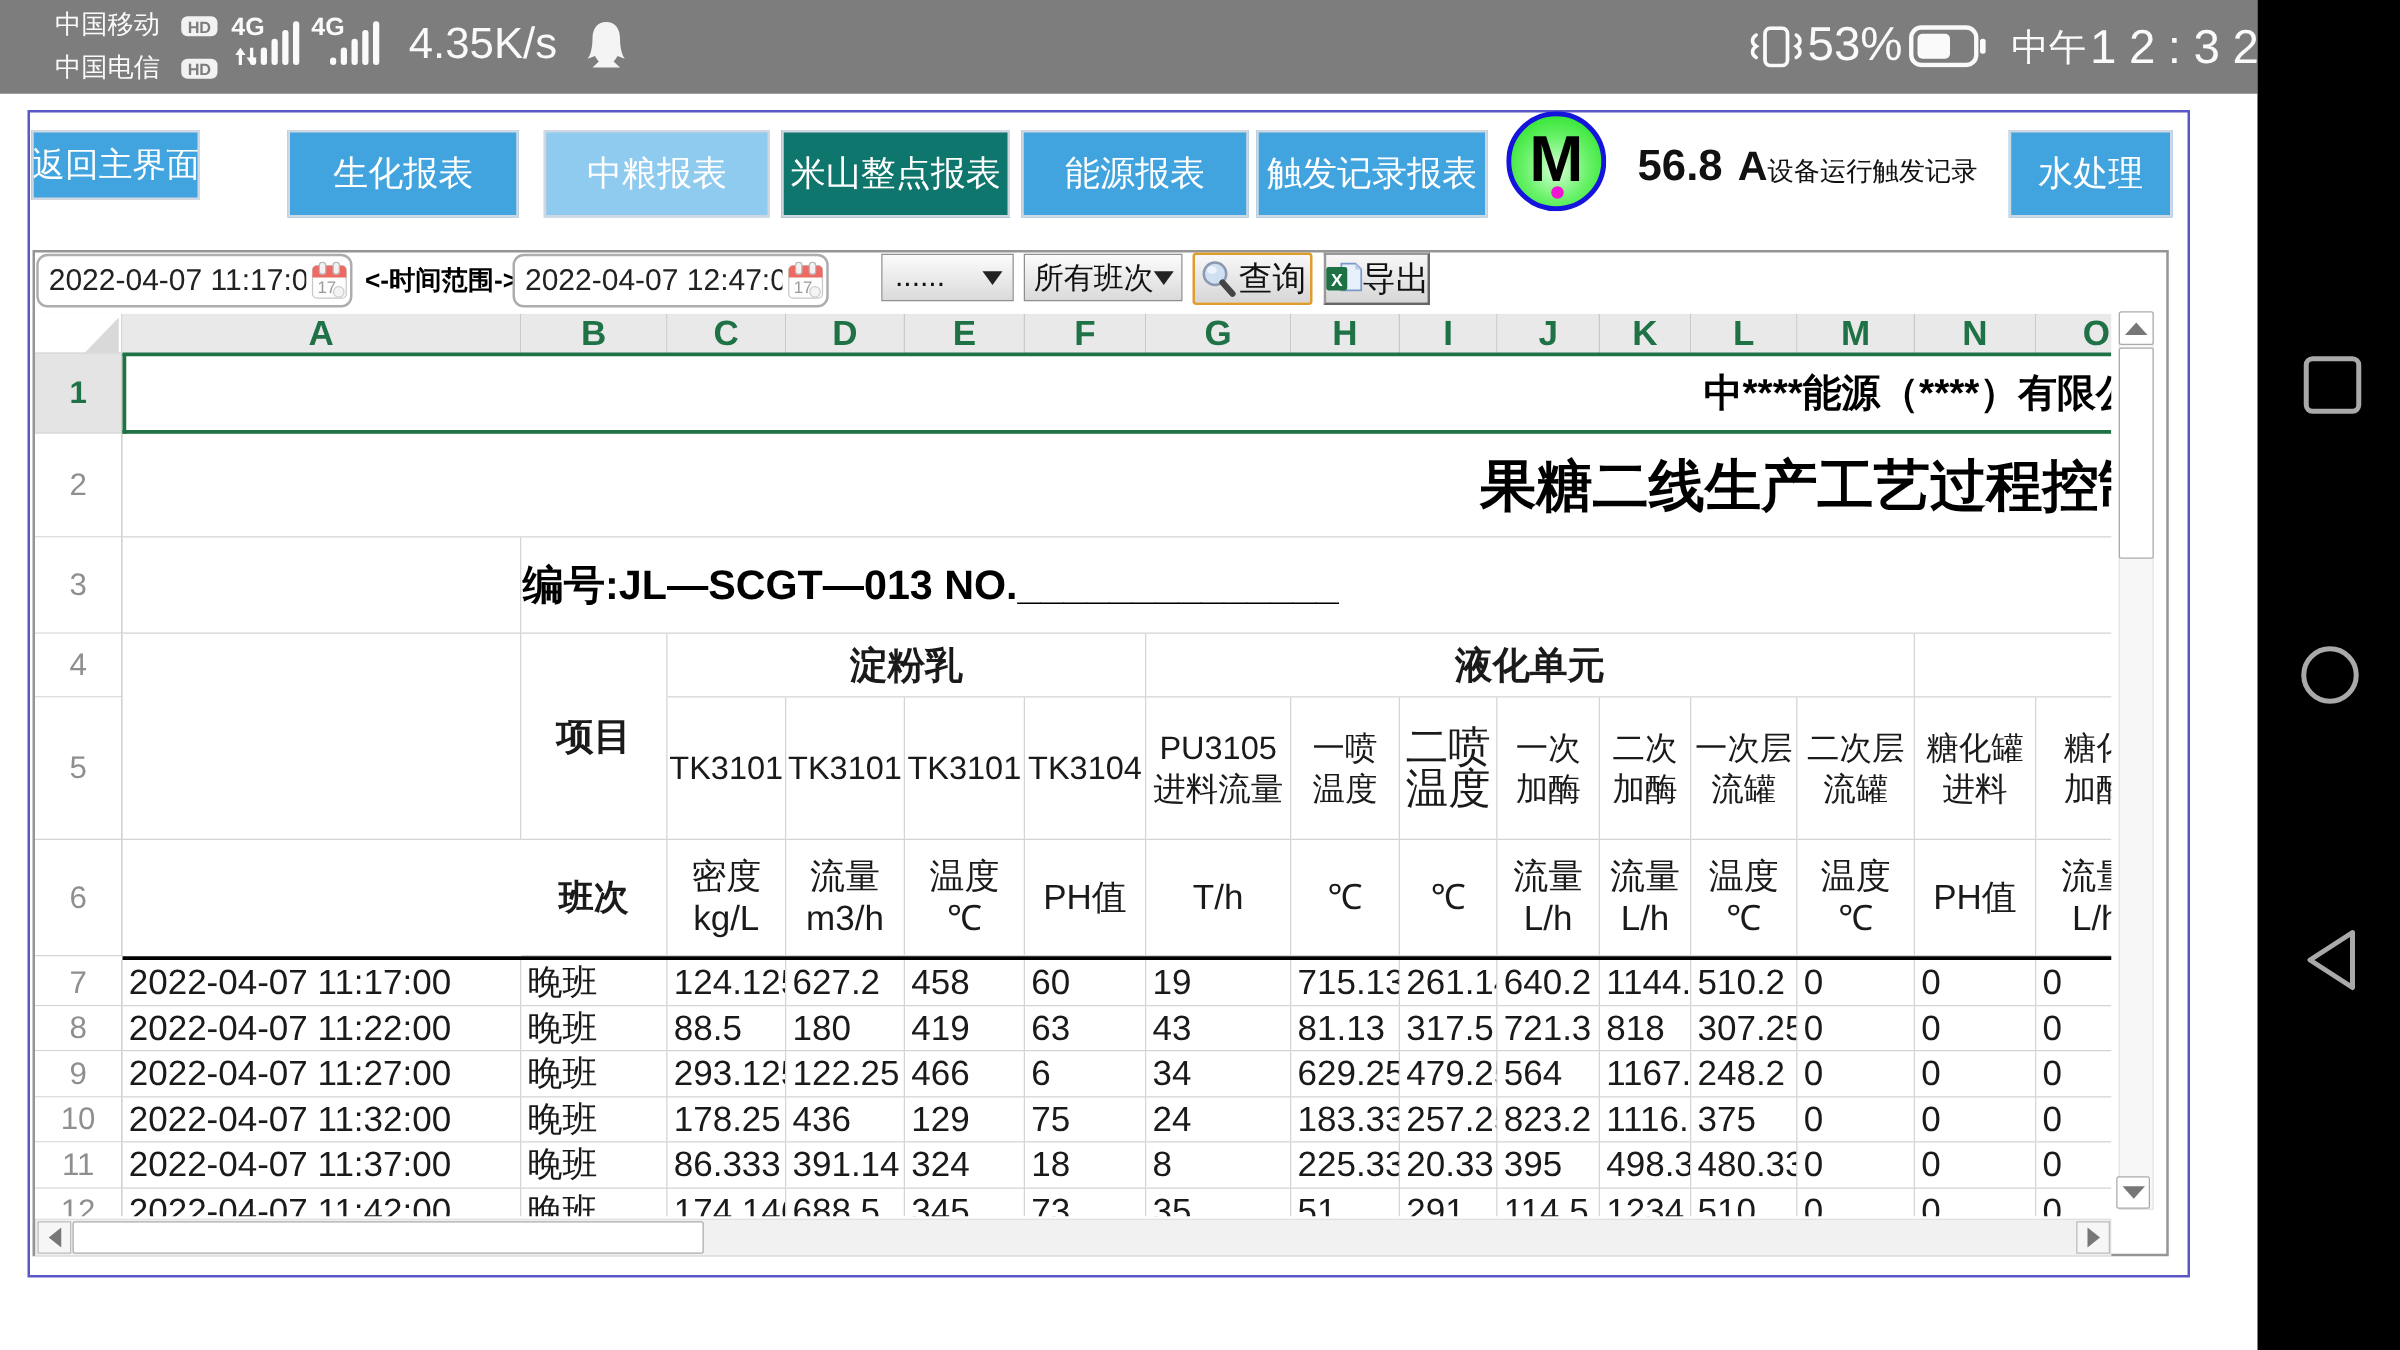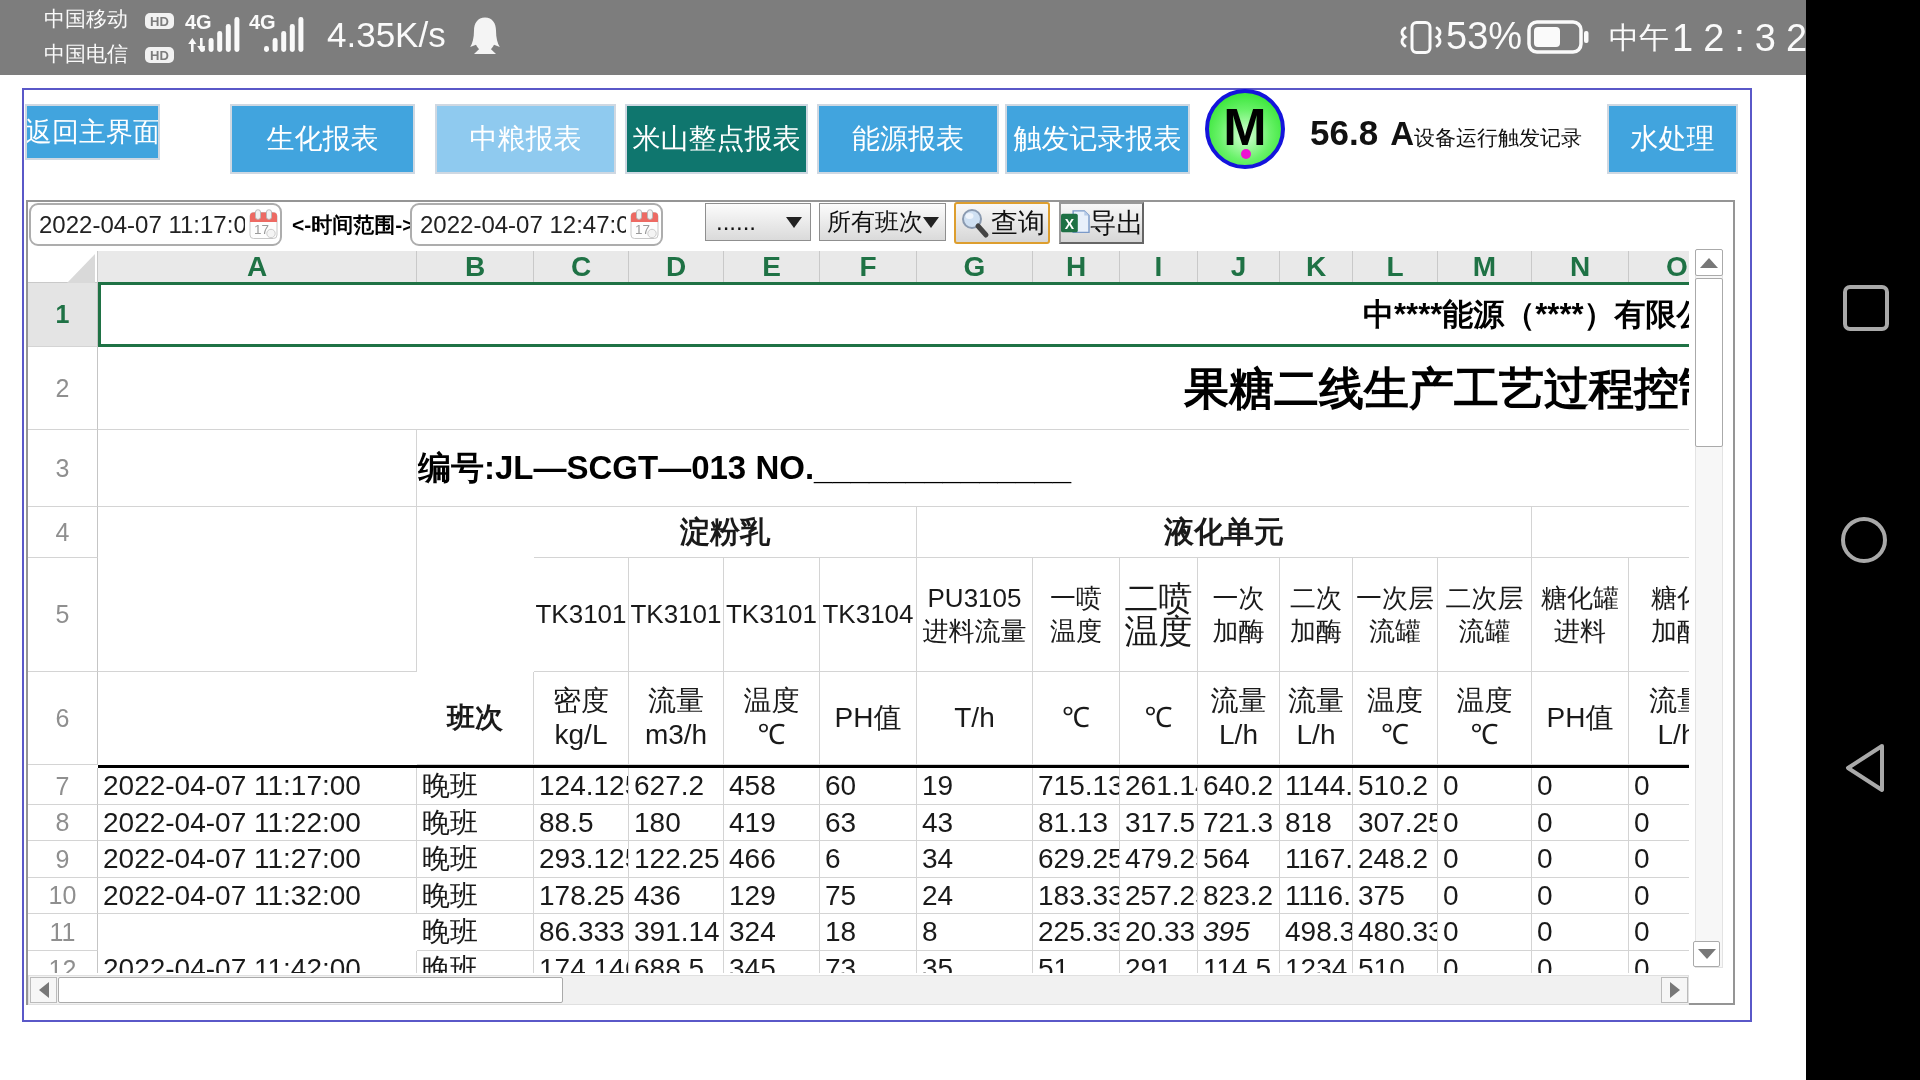--- a/index.html
+++ b/index.html
@@ -186,20 +186,21 @@
 <div class="rh" style="left:0px;top:663px;width:70px;height:37px;">11</div>
 <div class="rh" style="left:0px;top:700px;width:70px;height:37px;">12</div>
 <div class="c" style="left:70px;top:32px;width:1628px;height:64px;border-right:none;"></div>
 <div class="abs" style="left:1335px;top:32px;height:64px;display:flex;align-items:center;font-size:31px;font-weight:bold;color:#000;white-space:nowrap;">中****能源（****）有限公司</div>
 <div class="c" style="left:70px;top:96px;width:1628px;height:83px;border-right:none;"></div>
 <div class="abs" style="left:1156px;top:96px;height:83px;display:flex;align-items:center;font-size:45px;font-weight:bold;color:#000;white-space:nowrap;">果糖二线生产工艺过程控制</div>
 <div class="c" style="left:70px;top:179px;width:319px;height:77px;"></div>
 <div class="c" style="left:389px;top:179px;width:1309px;height:77px;border-right:none;"></div>
 <div class="abs" style="left:390px;top:179px;height:77px;display:flex;align-items:center;font-size:33px;font-weight:bold;color:#000;white-space:nowrap;">编号:JL—SCGT—013 NO.______________</div>
 <div class="c" style="left:70px;top:256px;width:319px;height:165px;"></div>
+<div class="c" style="left:389px;top:256px;width:117px;height:165px;font-weight:bold;font-size:30px;">项目</div>
 <div class="c" style="left:506px;top:256px;width:383px;height:51px;font-weight:bold;font-size:30px;">淀粉乳</div>
 <div class="c" style="left:889px;top:256px;width:615px;height:51px;font-weight:bold;font-size:30px;">液化单元</div>
 <div class="c" style="left:1504px;top:256px;width:194px;height:51px;border-right:none;"></div>
 <div class="c" style="left:506px;top:307px;width:95px;height:114px;font-size:26px;line-height:33px;">TK3101</div>
 <div class="c" style="left:601px;top:307px;width:95px;height:114px;font-size:26px;line-height:33px;">TK3101</div>
 <div class="c" style="left:696px;top:307px;width:96px;height:114px;font-size:26px;line-height:33px;">TK3101</div>
 <div class="c" style="left:792px;top:307px;width:97px;height:114px;font-size:26px;line-height:33px;">TK3104</div>
 <div class="c" style="left:889px;top:307px;width:116px;height:114px;font-size:26px;line-height:33px;">PU3105<br>进料流量</div>
 <div class="c" style="left:1005px;top:307px;width:87px;height:114px;font-size:26px;line-height:33px;">一喷<br>温度</div>
 <div class="c" style="left:1092px;top:307px;width:78px;height:114px;font-size:34px;line-height:33px;">二喷<br>温度</div>
@@ -277,29 +278,30 @@
 <div class="d" style="left:792px;top:627px;width:97px;height:36px;">75</div>
 <div class="d" style="left:889px;top:627px;width:116px;height:36px;">24</div>
 <div class="d" style="left:1005px;top:627px;width:87px;height:36px;">183.33</div>
 <div class="d" style="left:1092px;top:627px;width:78px;height:36px;">257.25</div>
 <div class="d" style="left:1170px;top:627px;width:82px;height:36px;">823.2</div>
 <div class="d" style="left:1252px;top:627px;width:73px;height:36px;">1116.17</div>
 <div class="d" style="left:1325px;top:627px;width:85px;height:36px;">375</div>
 <div class="d" style="left:1410px;top:627px;width:94px;height:36px;">0</div>
 <div class="d" style="left:1504px;top:627px;width:97px;height:36px;">0</div>
 <div class="d" style="left:1601px;top:627px;width:97px;height:36px;">0</div>
+<div class="d" style="left:70px;top:663px;width:319px;height:37px;">2022-04-07 11:37:00</div>
 <div class="d" style="left:389px;top:663px;width:117px;height:37px;">晚班</div>
 <div class="d" style="left:506px;top:663px;width:95px;height:37px;">86.333</div>
 <div class="d" style="left:601px;top:663px;width:95px;height:37px;">391.14</div>
 <div class="d" style="left:696px;top:663px;width:96px;height:37px;">324</div>
 <div class="d" style="left:792px;top:663px;width:97px;height:37px;">18</div>
 <div class="d" style="left:889px;top:663px;width:116px;height:37px;">8</div>
 <div class="d" style="left:1005px;top:663px;width:87px;height:37px;">225.33</div>
 <div class="d" style="left:1092px;top:663px;width:78px;height:37px;">20.33</div>
-<div class="d" style="left:1170px;top:663px;width:82px;height:37px;font-style:italic;">395</div>
+<div class="d" style="left:1170px;top:663px;width:82px;height:37px;">395</div>
 <div class="d" style="left:1252px;top:663px;width:73px;height:37px;">498.33</div>
 <div class="d" style="left:1325px;top:663px;width:85px;height:37px;">480.33</div>
 <div class="d" style="left:1410px;top:663px;width:94px;height:37px;">0</div>
 <div class="d" style="left:1504px;top:663px;width:97px;height:37px;">0</div>
 <div class="d" style="left:1601px;top:663px;width:97px;height:37px;">0</div>
 <div class="d" style="left:70px;top:700px;width:319px;height:37px;">2022-04-07 11:42:00</div>
 <div class="d" style="left:389px;top:700px;width:117px;height:37px;">晚班</div>
 <div class="d" style="left:506px;top:700px;width:95px;height:37px;">174.146</div>
 <div class="d" style="left:601px;top:700px;width:95px;height:37px;">688.5</div>
 <div class="d" style="left:696px;top:700px;width:96px;height:37px;">345</div>

